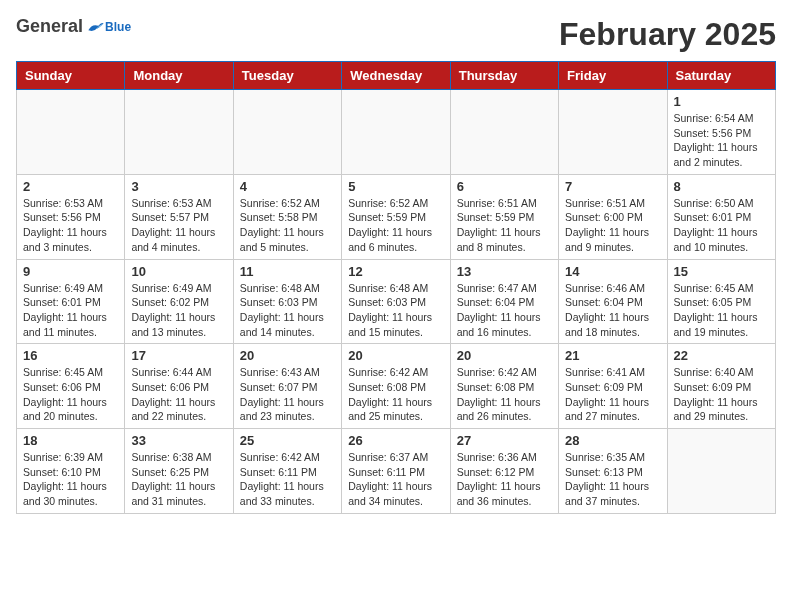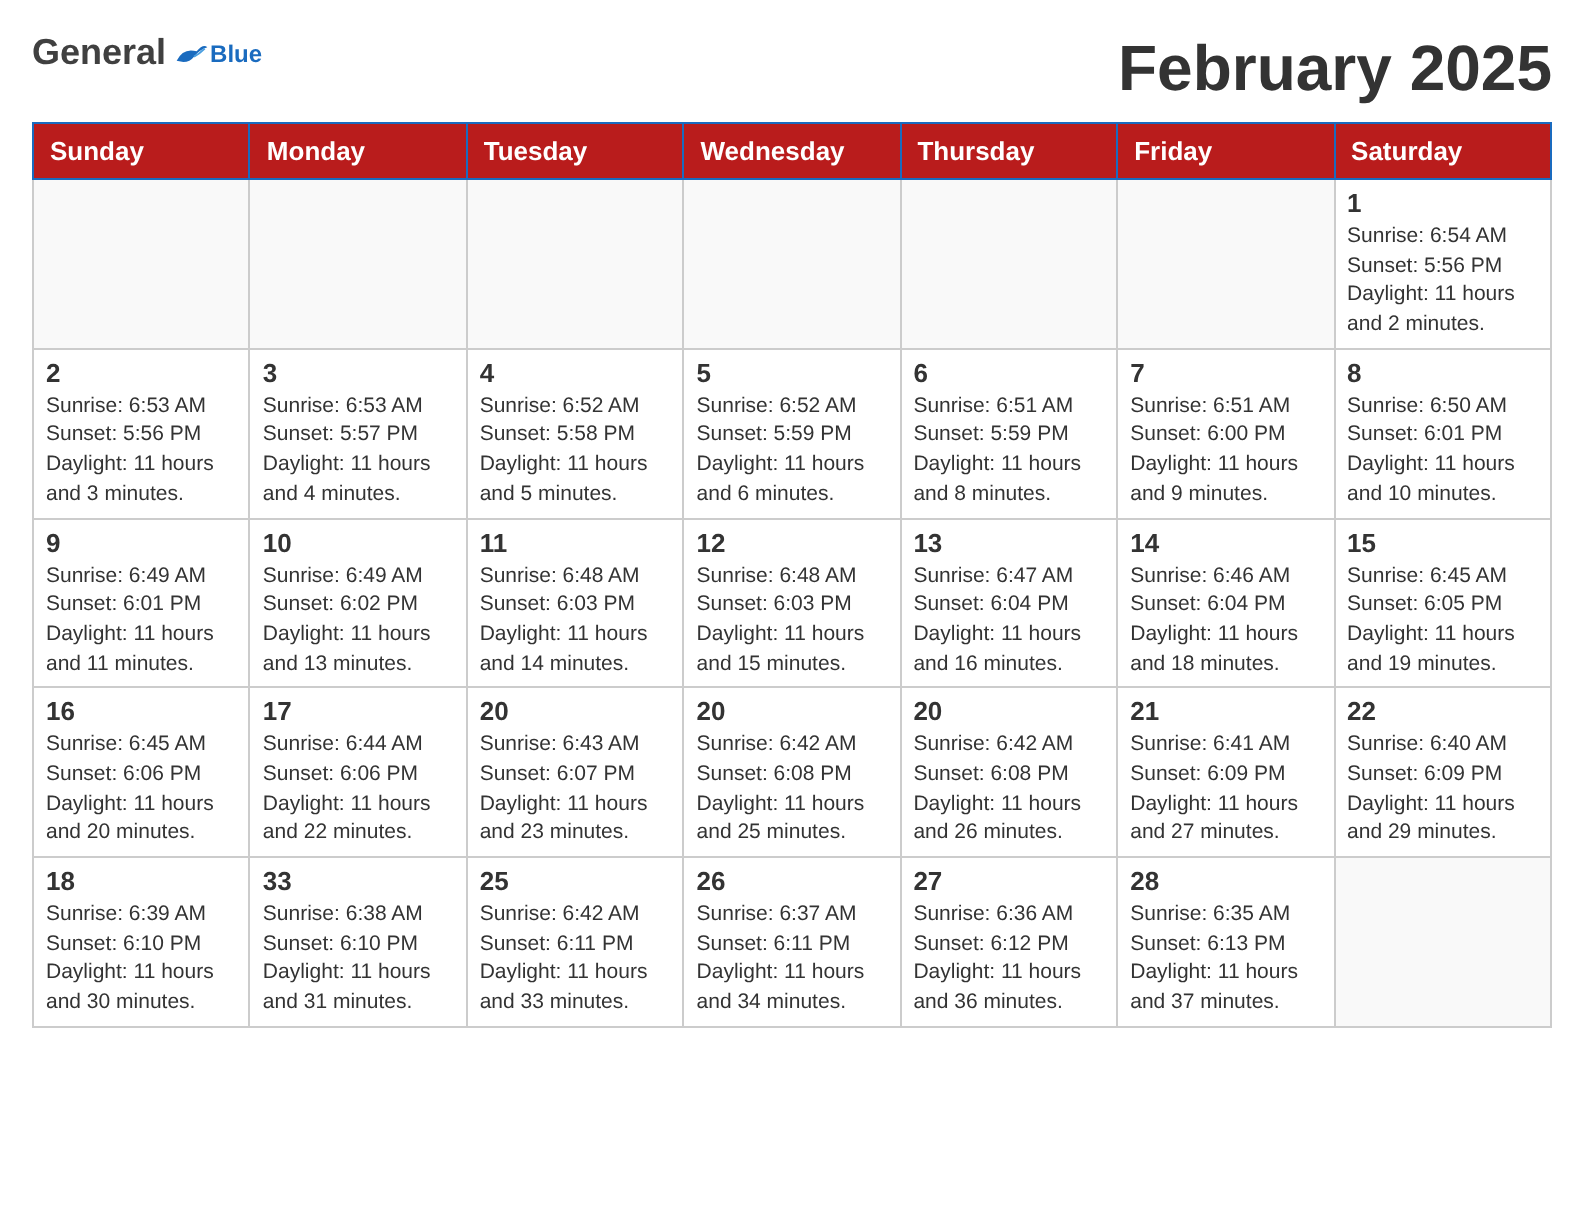--- a/index.html
+++ b/index.html
@@ -271,21 +271,21 @@
       <tr>
         <td>
           <span class="day-num">18</span>
           <div class="day-info">Sunrise: 6:39 AM
 Sunset: 6:10 PM
 Daylight: 11 hours and 30 minutes.</div>
         </td>
         <td>
           <span class="day-num">33</span>
           <div class="day-info">Sunrise: 6:38 AM
-Sunset: 6:10 PM
+Sunset: 6:25 PM
 Daylight: 11 hours and 31 minutes.</div>
         </td>
         <td>
           <span class="day-num">25</span>
           <div class="day-info">Sunrise: 6:42 AM
 Sunset: 6:11 PM
 Daylight: 11 hours and 33 minutes.</div>
         </td>
         <td>
           <span class="day-num">26</span>

